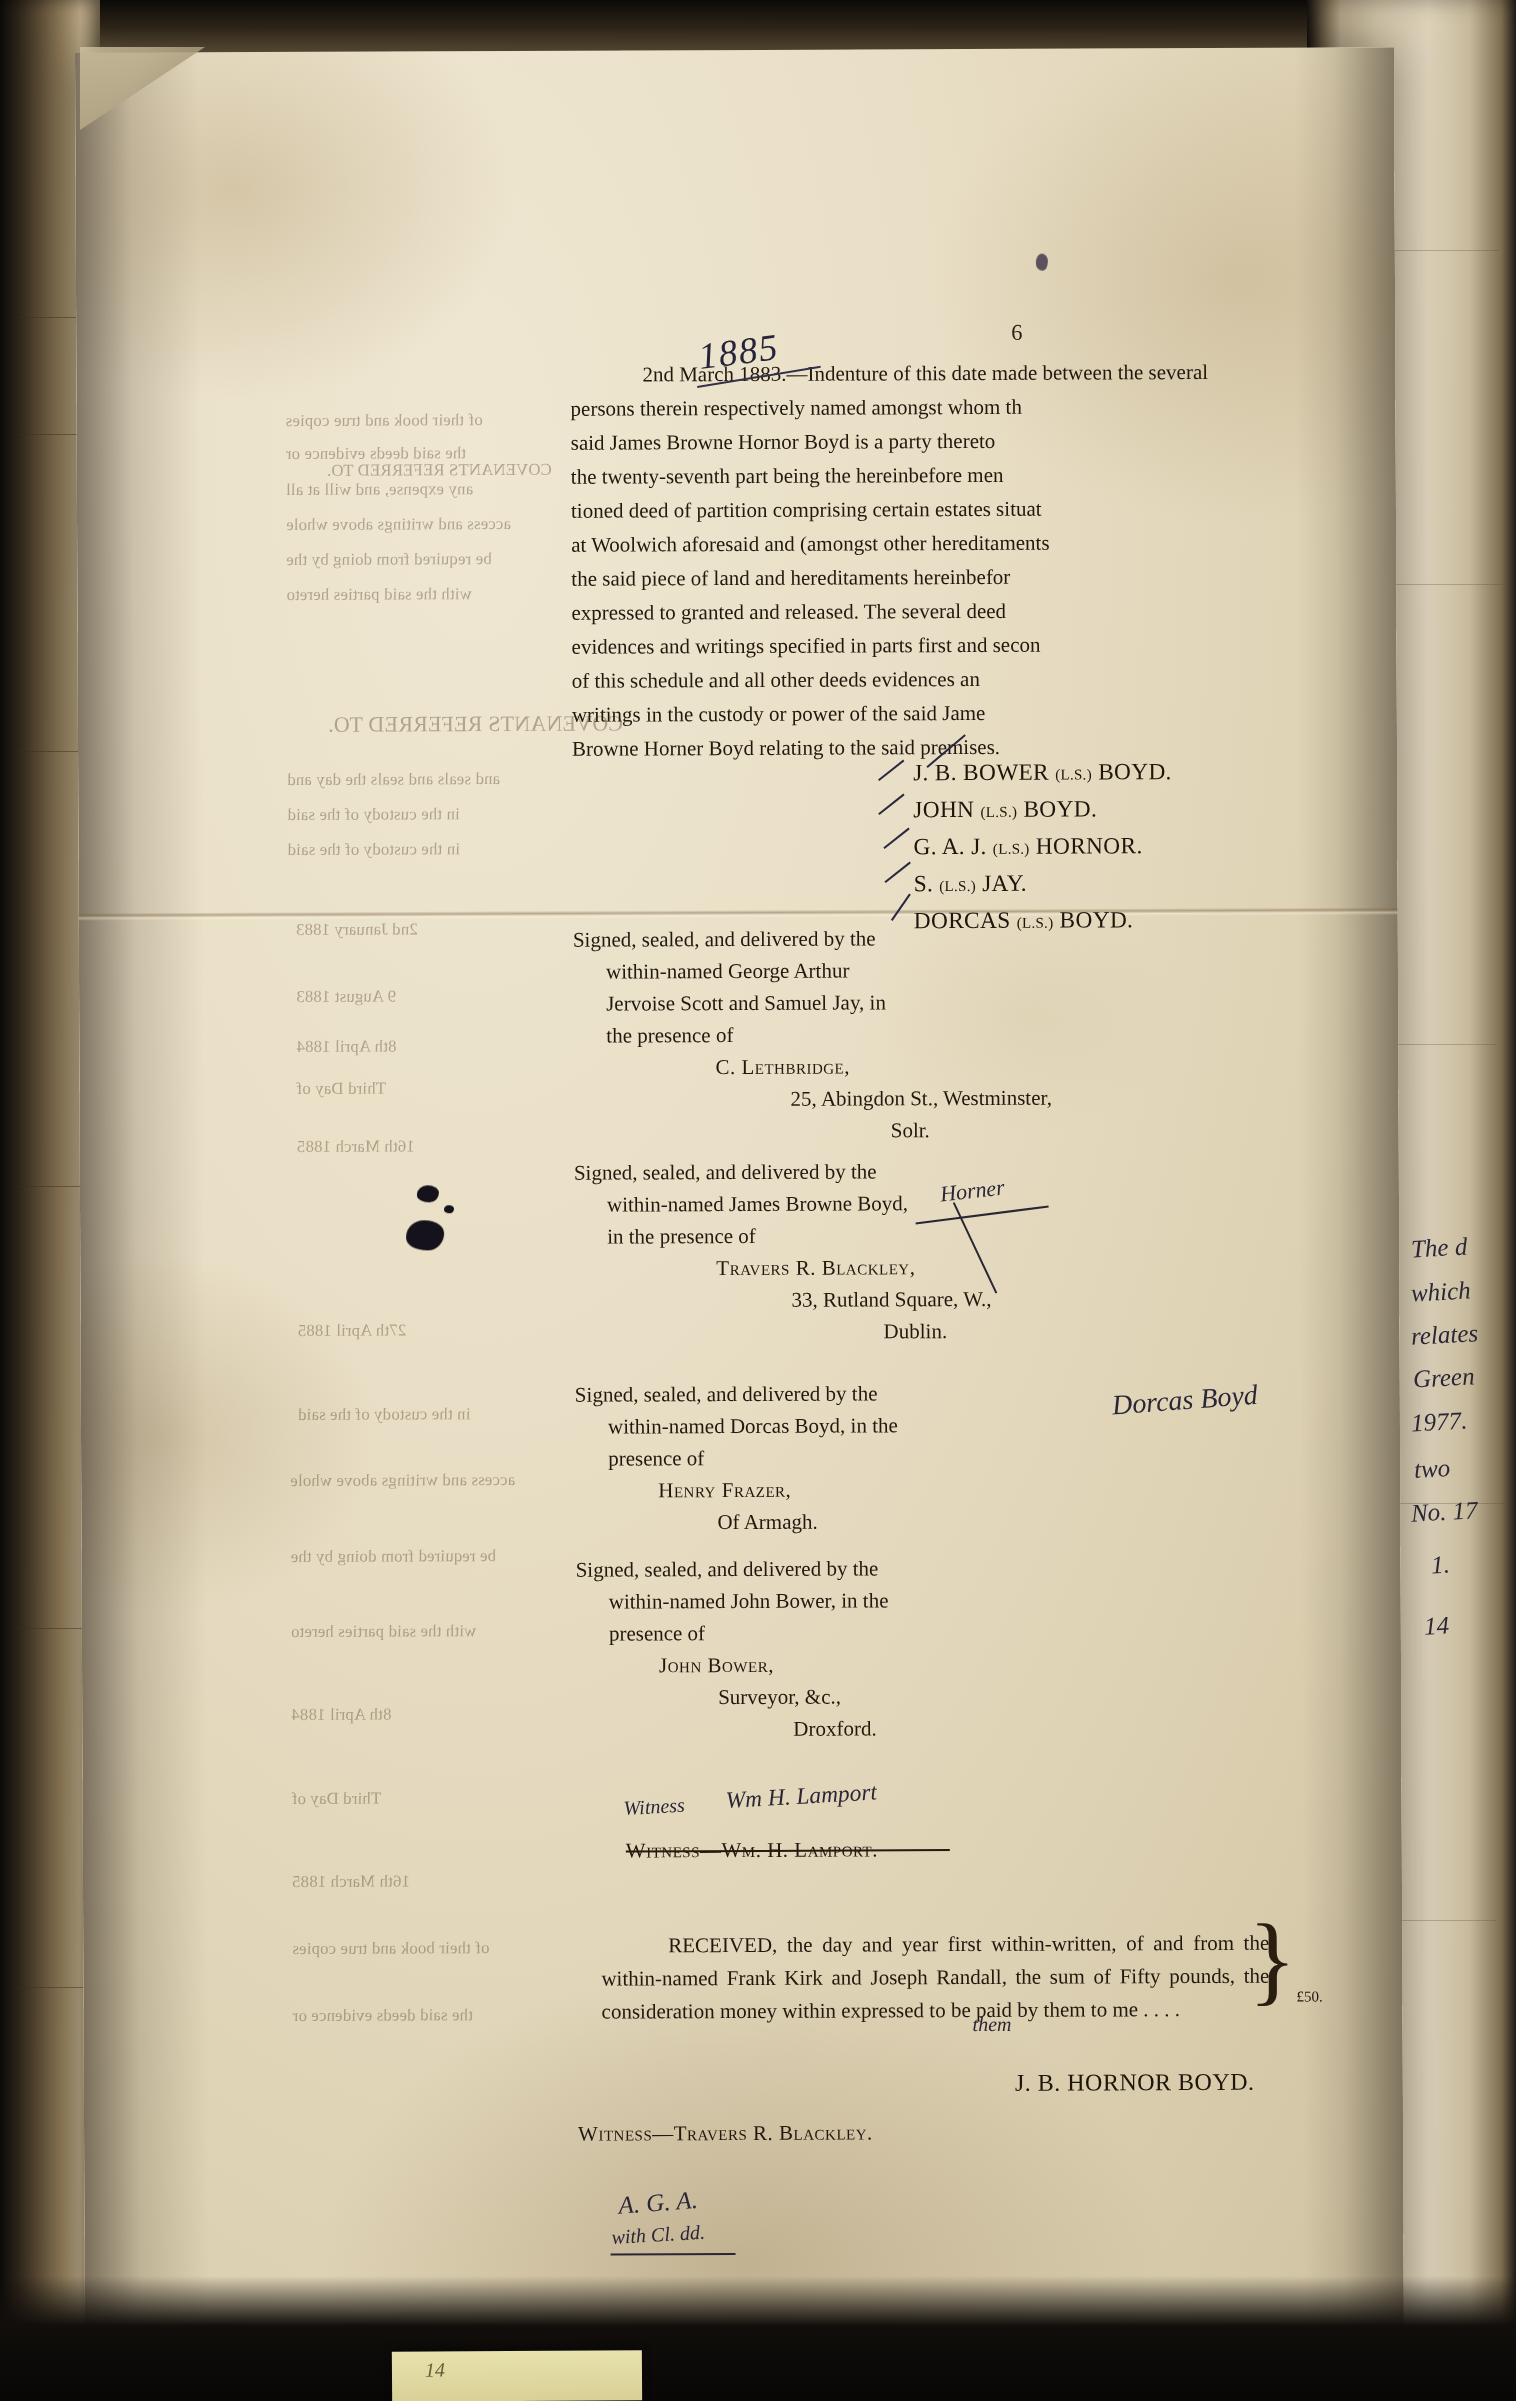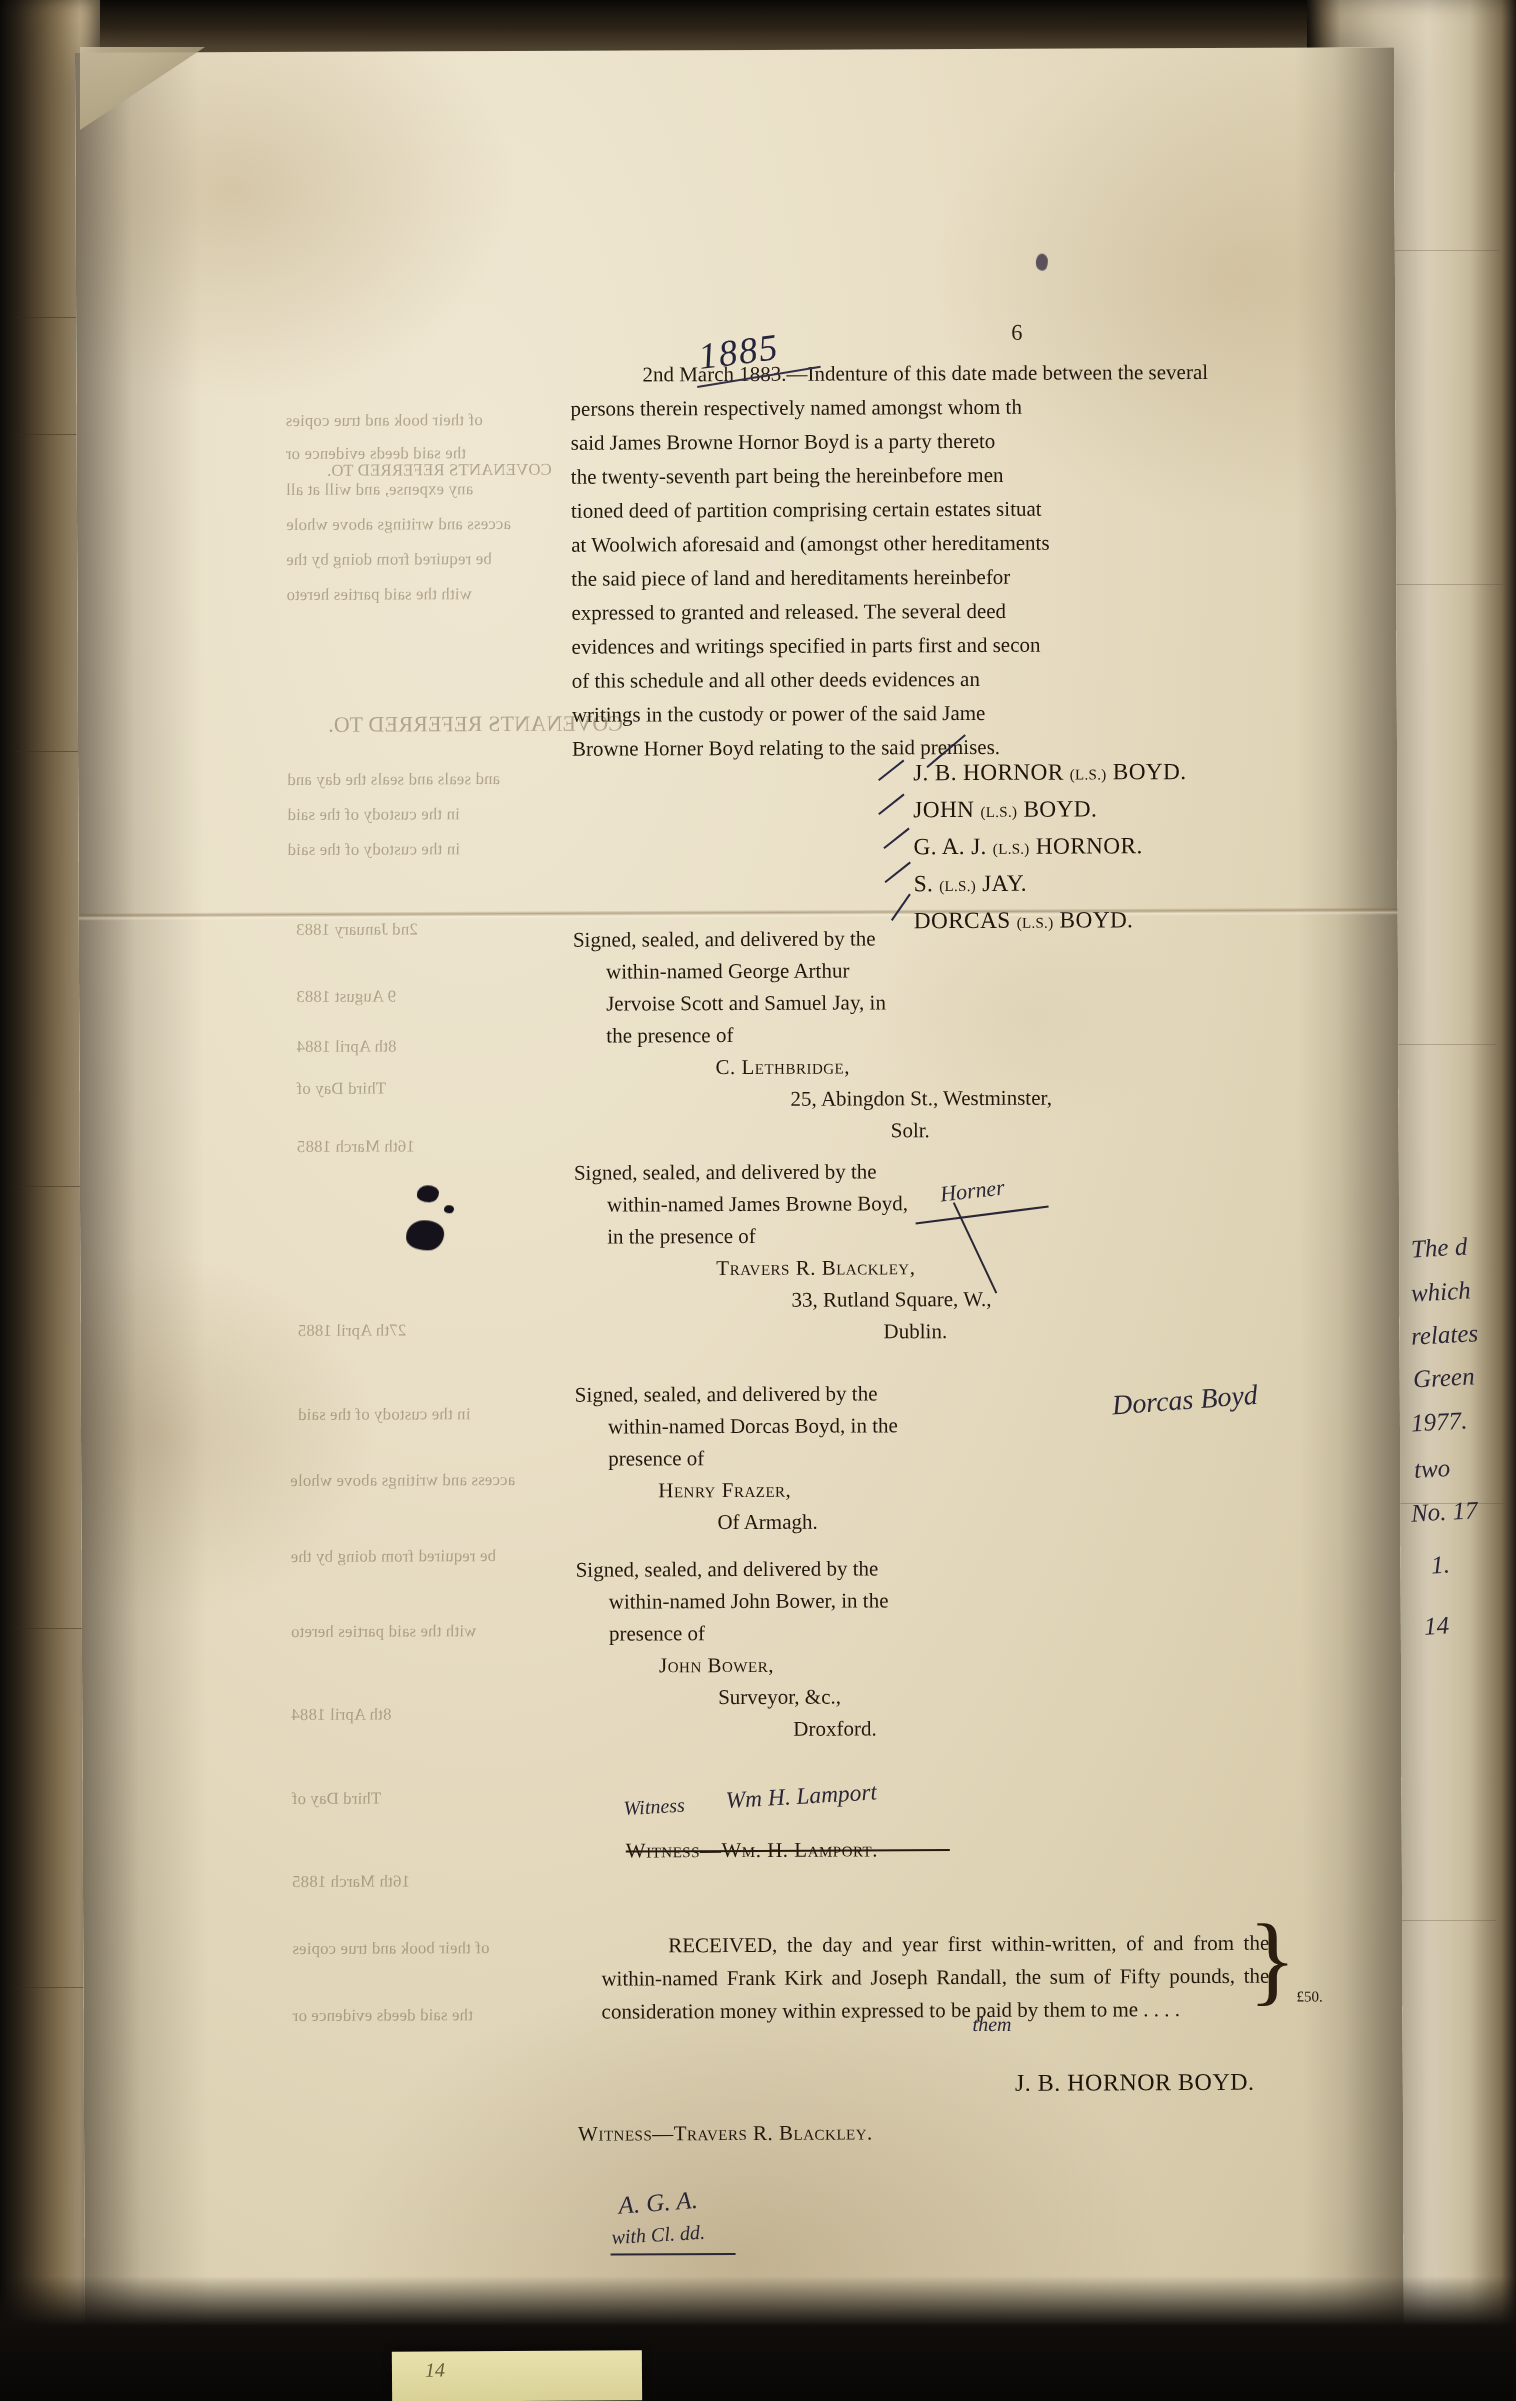--- a/index.html
+++ b/index.html
@@ -394,21 +394,21 @@
         <span>of this schedule and all other deeds evidences an</span><br>
         <span>writings in the custody or power of the said Jame</span><br>
         <span>Browne Horner Boyd relating to the said premises.</span>
       </div>
 
       <div id="hand-date" class="hand">1885</div>
       <div id="hand-date-strike"></div>
 
       <div class="sigblock">
         <div>
-          <span>J. B. HORNOR</span>
+          <span>J. B. BOWER</span>
           <span class="ls">(L.S.)</span>
           <span>BOYD.</span>
         </div>
         <div>
           <span>JOHN</span>
           <span class="ls">(L.S.)</span>
           <span>BOYD.</span>
         </div>
         <div>
           <span>G. A. J.</span>

